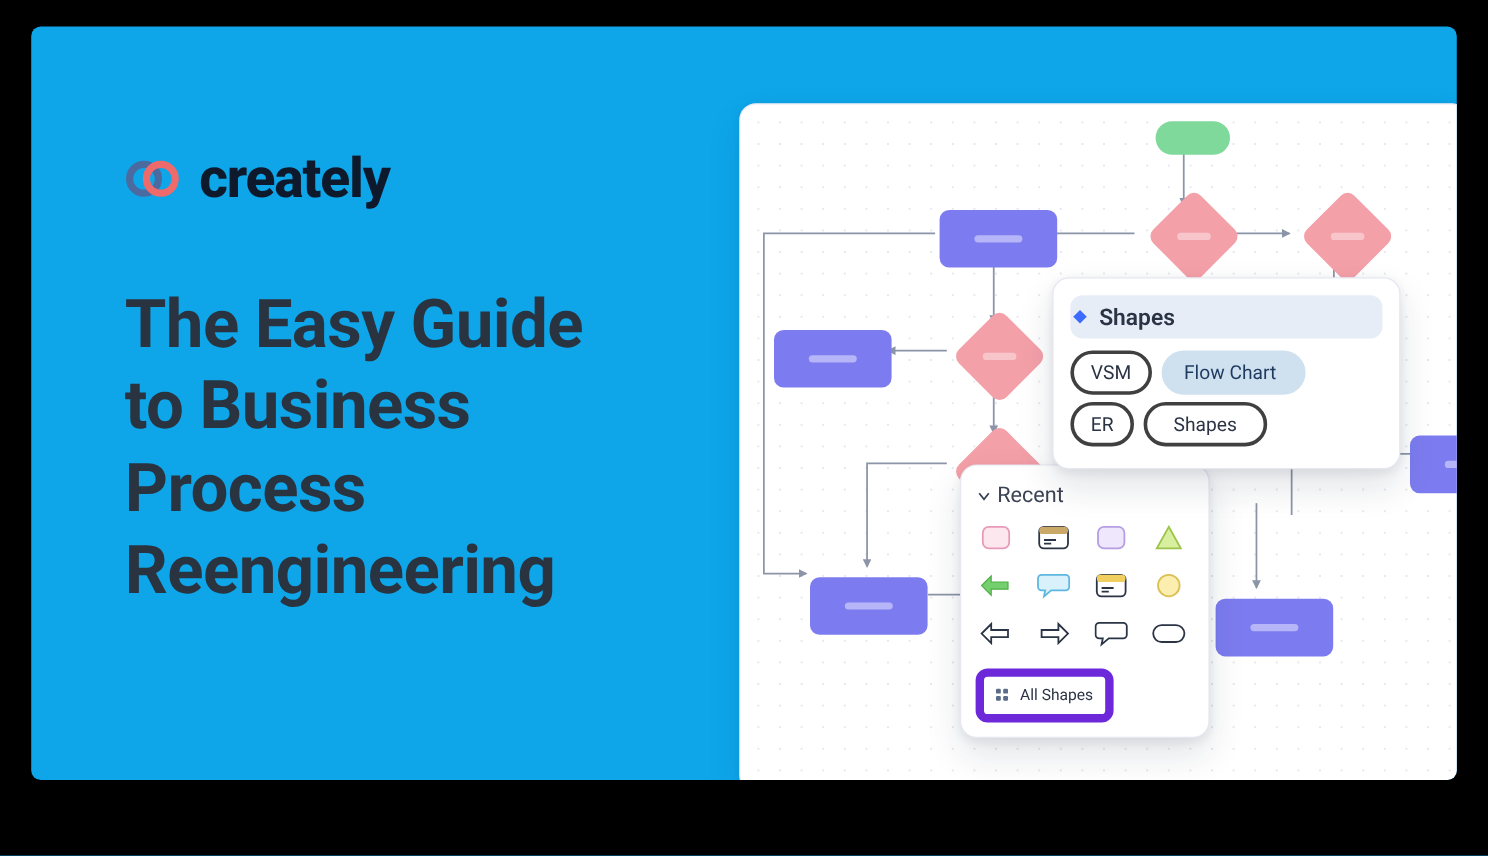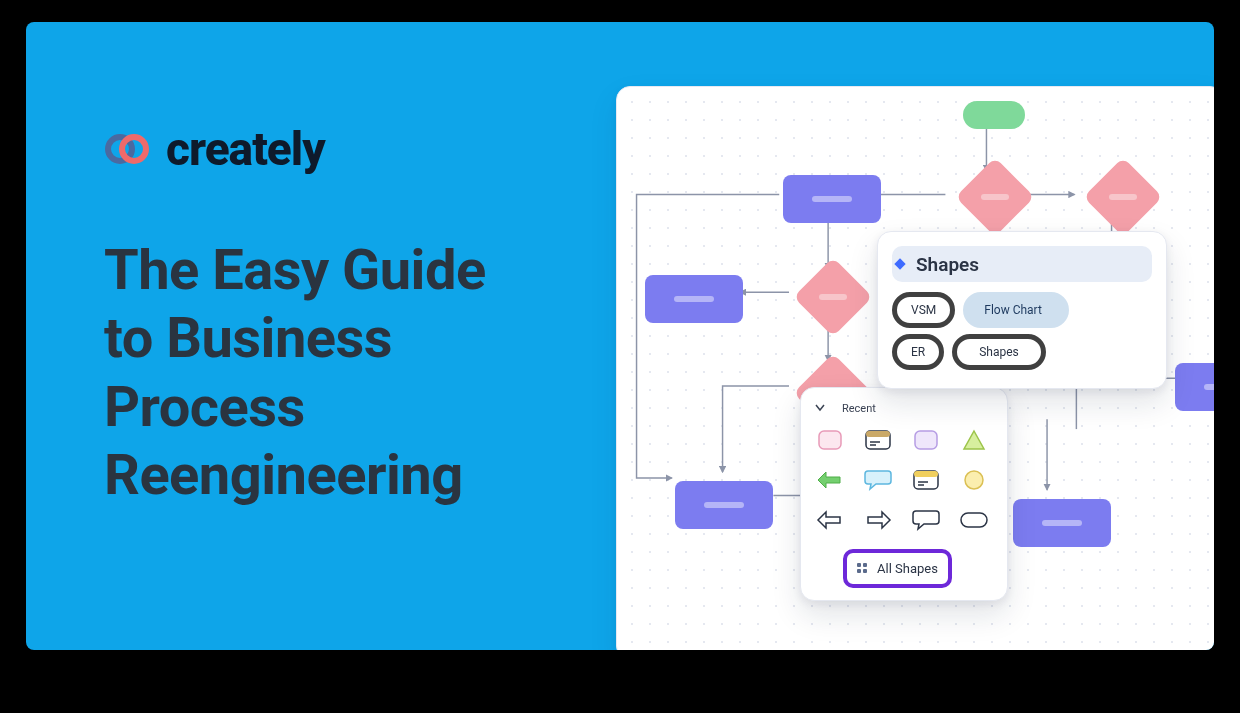--- a/index.html
+++ b/index.html
@@ -136,23 +136,23 @@
     font-weight: 600;
     color: #2b3445;
     cursor: pointer;
   }
   .tab.active { background: #e7edf7; }
   .tab .ic { width: 16px; height: 16px; display: flex; align-items: center; justify-content: center; }
 
   .chip-row { display: flex; flex-wrap: wrap; gap: 8px; margin-bottom: 6px; }
   .chip {
     padding: 6px 14px;
-    border: 5px solid #404040;
+    border: 3px solid #404040;
     border-radius: 999px;
-    font-size: 12px;
+    font-size: 16px;
     color: #2b3445;
     background: #fff;
     white-space: nowrap;
   }
   .chip.long { padding: 6px 22px; }
   .chip.active { background: #cfe0ef; border-color: #cfe0ef; color: #1e3a5f; padding-left: 16px; }
 
   
   .recent-panel {
     position: absolute;
@@ -162,22 +162,22 @@
     background: #fff;
     border: 1px solid #e5e8f0;
     border-radius: 14px;
     box-shadow: 0 14px 30px rgba(20,30,60,0.12), 0 3px 8px rgba(20,30,60,0.08);
     padding: 10px 12px 12px 12px;
     z-index: 4;
   }
   .recent-header {
     display: flex;
     align-items: center;
-    gap: 17px;
-    font-size: 11px;
+    gap: 6px;
+    font-size: 18px;
     color: #3b4354;
     padding: 4px 2px 8px 2px;
     cursor: pointer;
     text-align: center;
   }
   .recent-grid {
     display: grid;
     grid-template-columns: repeat(4, 1fr);
     gap: 14px 14px;
     padding: 4px 2px 8px 2px;
@@ -185,30 +185,29 @@
   .mini {
     width: 30px;
     height: 26px;
     display: flex;
     align-items: center;
     justify-content: center;
     cursor: pointer;
   }
   .all-shapes-btn {
     margin-top: 8px;
-    border: 4px solid #6d28d9;
+    border: 7px solid #6d28d9;
     border-radius: 10px;
     padding: 8px 10px;
     font-size: 13px;
     color: #2b3445;
     display: inline-flex;
     align-items: center;
     gap: 8px;
     cursor: pointer;
-    margin-left: 30px;
   }
   .dots4 {
     width: 12px; height: 12px;
     display: grid;
     grid-template-columns: repeat(2, 4px);
     grid-template-rows: repeat(2, 4px);
     gap: 2px;
   }
   .dots4 span { width: 4px; height: 4px; background: #5b6b8c; border-radius: 1px; }
 </style>

